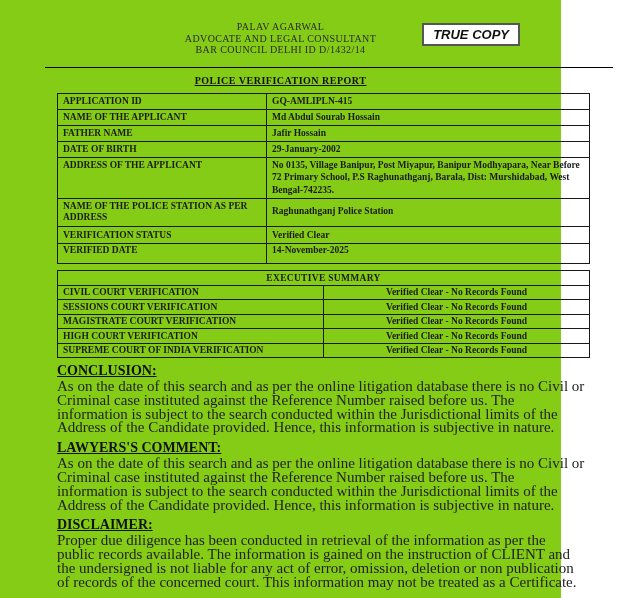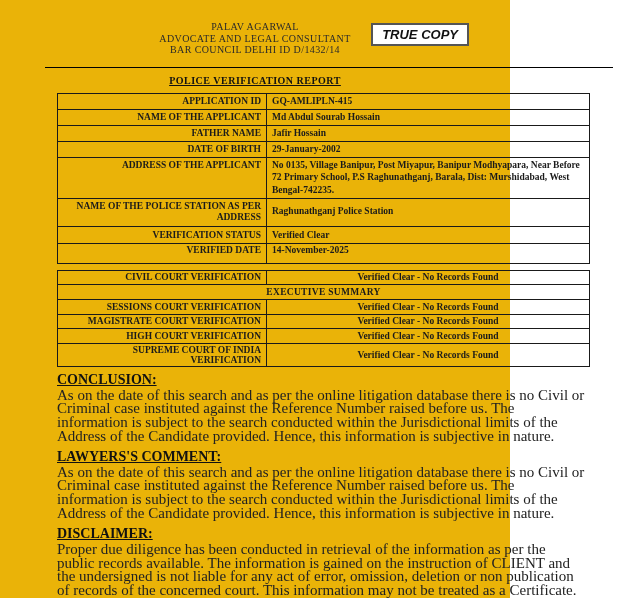--- a/index.html
+++ b/index.html
@@ -1,36 +1,36 @@
 <!DOCTYPE html>
 <html><head>
 <meta charset="utf-8">
 <style>
   html,body{margin:0;padding:0;background:#ffffff;}
   body{width:637px;height:598px;overflow:hidden;font-family:"Liberation Serif","DejaVu Serif",serif;color:#1c1c1c;}
-  .page{position:relative;width:510px;height:598px;background:#eab308;}
+  .page{position:relative;width:561px;height:598px;background:#84cc16;}
 
   
   .letterhead{padding-top:21px;text-align:center;font-size:10px;line-height:11.5px;letter-spacing:0.4px;color:#2a2a2a;}
   .letterhead div{white-space:nowrap;}
 
   .stamp{position:absolute;top:23px;right:41px;border:2px solid #555;padding:2px 9px;
          font-family:"Liberation Sans","DejaVu Sans",sans-serif;font-weight:bold;font-style:italic;
          font-size:13px;color:#111;background:#fff;}
 
   .rule{margin:11px 0 0 45px;width:568px;border-top:1.6px solid #000;}
 
   .report-title{margin-top:7px;text-align:center;font-size:10px;font-weight:bold;letter-spacing:0.5px;
                 text-decoration:underline;color:#111;}
 
   
   table{border-collapse:collapse;margin-left:57px;width:533px;table-layout:fixed;}
   .applicant-table{margin-top:7px;}
   td,th{border:1.2px solid #1a1a1a;padding:1px 5px;font-size:9.5px;font-weight:bold;color:#1b1b1b;vertical-align:middle;}
-  .col-label{width:198px;text-align:right;}
+  .col-label{width:198px;}
   .applicant-table td.val{text-align:left;}
   .applicant-table tr:nth-child(1) td{height:13px;}
   .applicant-table tr:nth-child(2) td{height:13px;}
   .applicant-table tr:nth-child(3) td{height:13px;}
   .applicant-table tr:nth-child(4) td{height:13px;}
   .applicant-table tr:nth-child(5) td{height:38px;vertical-align:top;line-height:12.5px;}
   .applicant-table tr:nth-child(6) td{height:25px;line-height:11.5px;}
   .applicant-table tr:nth-child(7) td{height:14px;}
   .applicant-table tr:nth-child(8) td{height:17px;vertical-align:top;}
 
@@ -101,25 +101,25 @@
       <tr>
         <td class="col-label">VERIFIED DATE</td>
         <td class="val">14-November-2025</td>
       </tr>
     </tbody>
   </table>
 
   <table class="summary-table">
     <tbody>
       <tr>
+        <th colspan="2">EXECUTIVE SUMMARY</th>
+      </tr>
+      <tr>
         <td class="col-label">CIVIL COURT VERIFICATION</td>
         <td class="val">Verified Clear - No Records Found</td>
-      </tr>
-      <tr>
-        <th colspan="2">EXECUTIVE SUMMARY</th>
       </tr>
       <tr>
         <td class="col-label">SESSIONS COURT VERIFICATION</td>
         <td class="val">Verified Clear - No Records Found</td>
       </tr>
       <tr>
         <td class="col-label">MAGISTRATE COURT VERIFICATION</td>
         <td class="val">Verified Clear - No Records Found</td>
       </tr>
       <tr>

